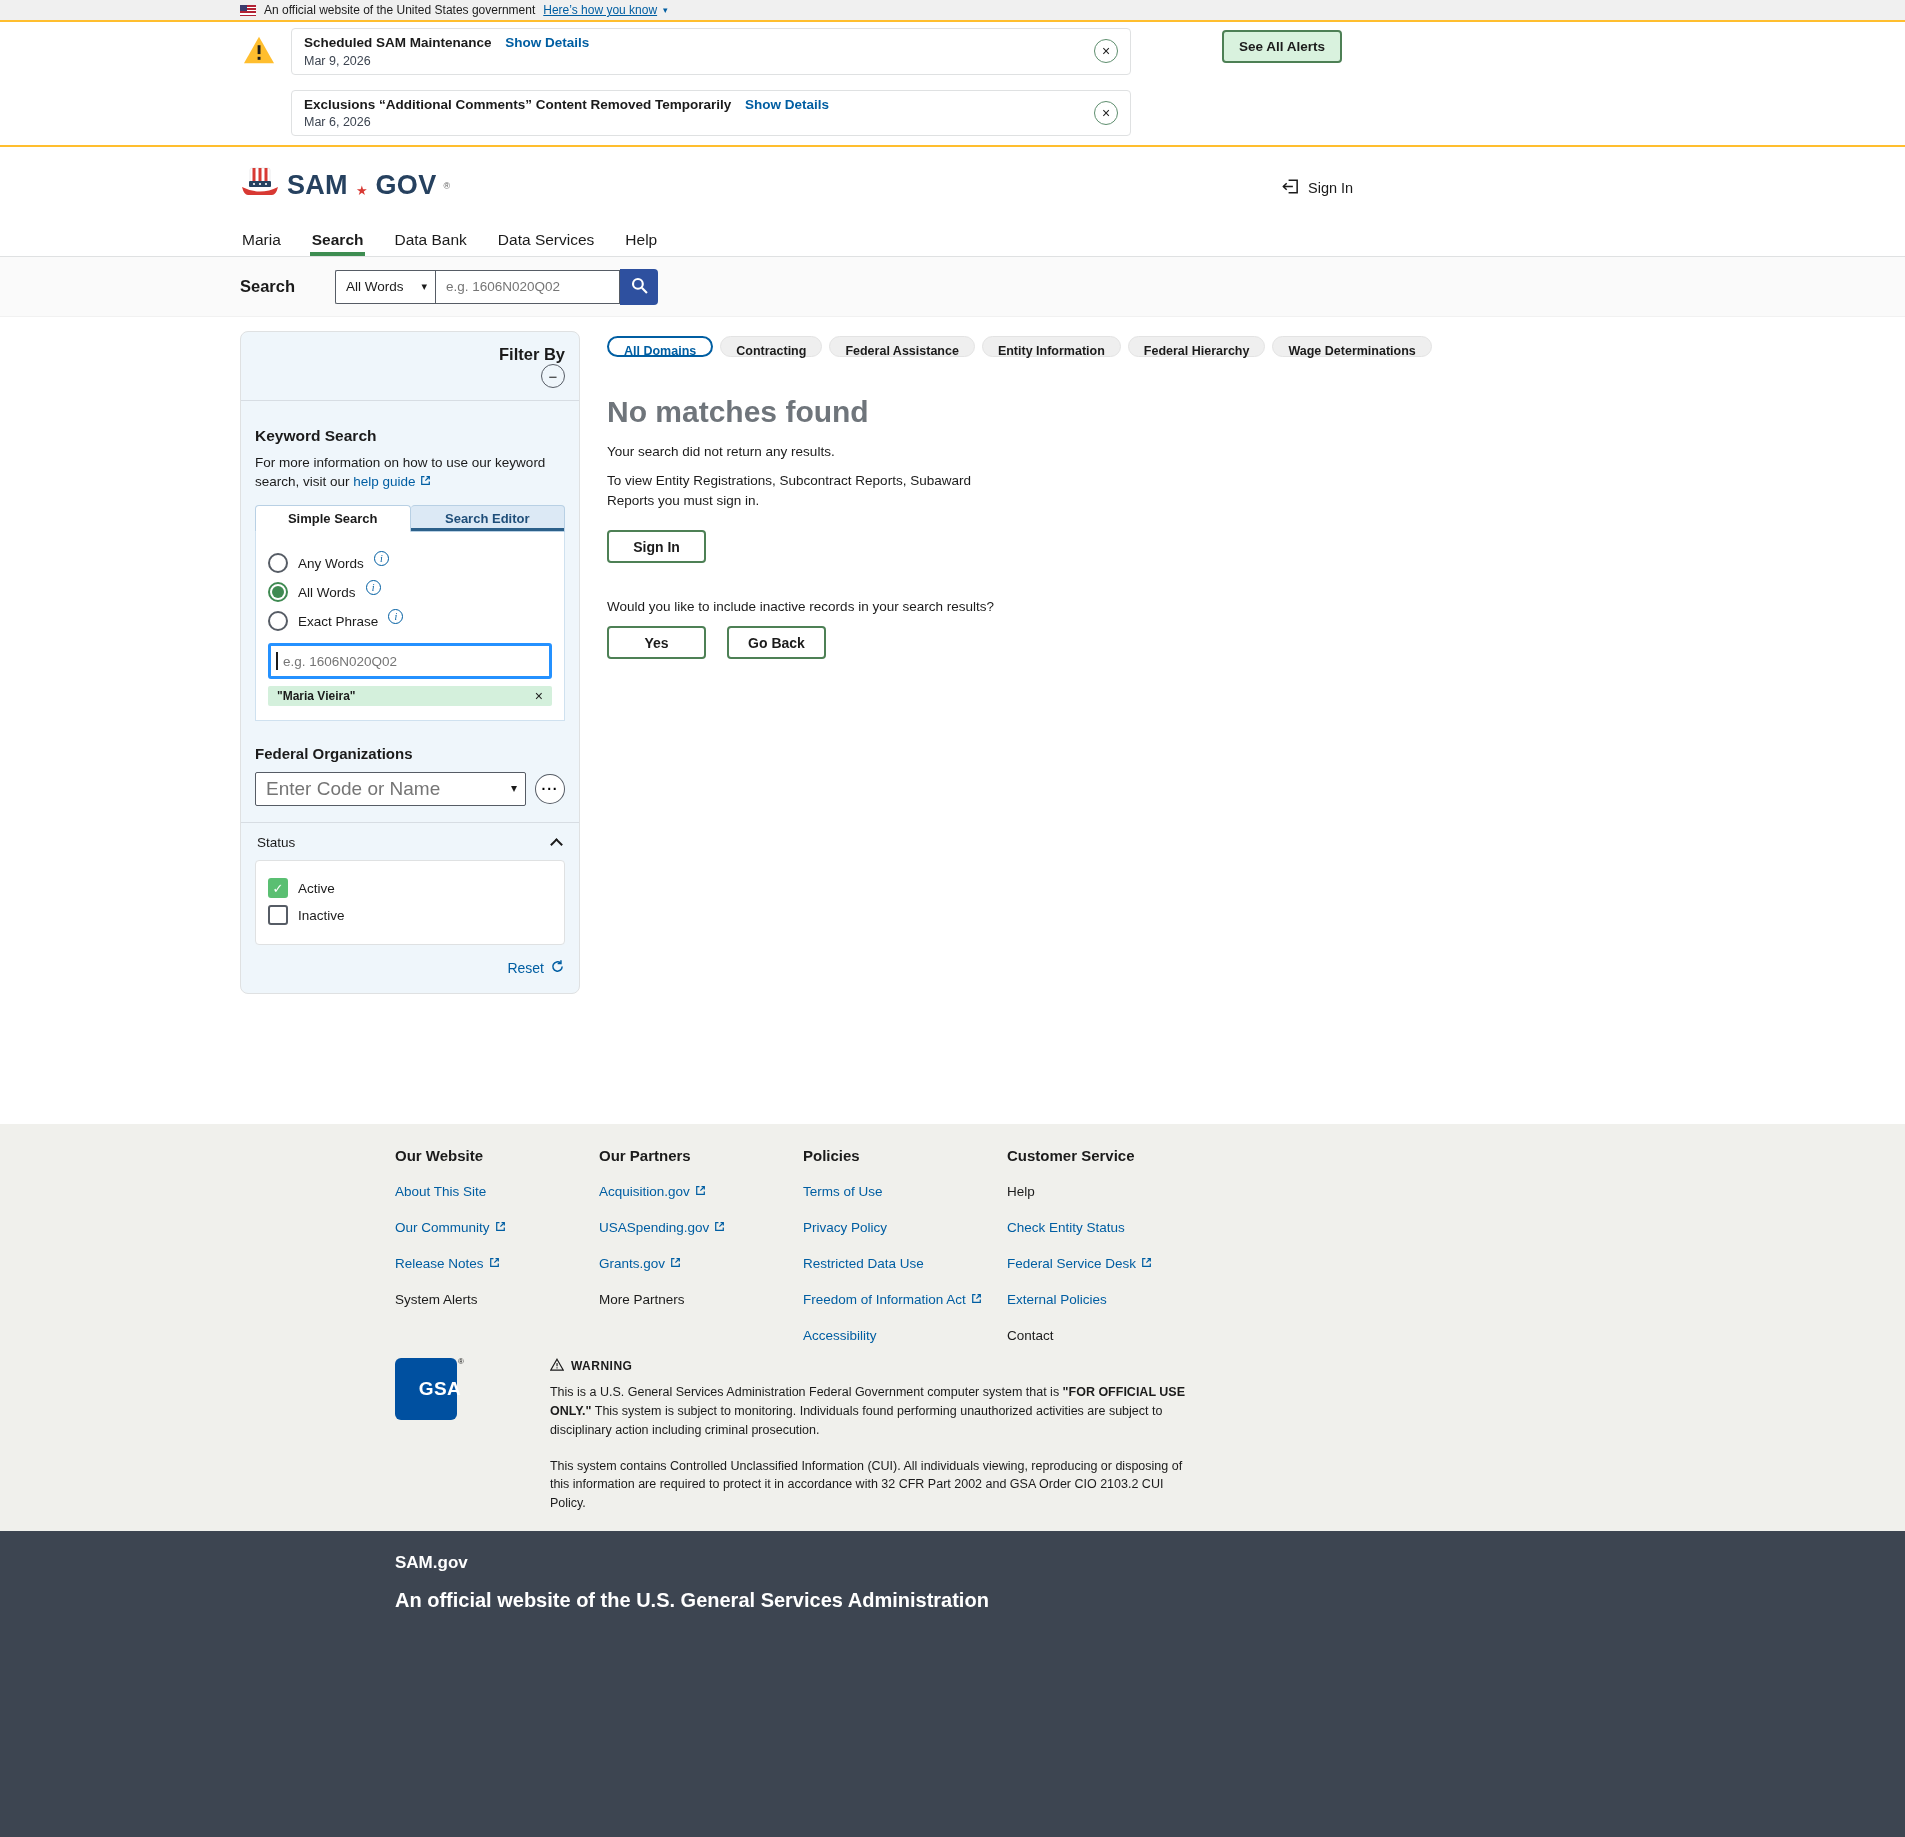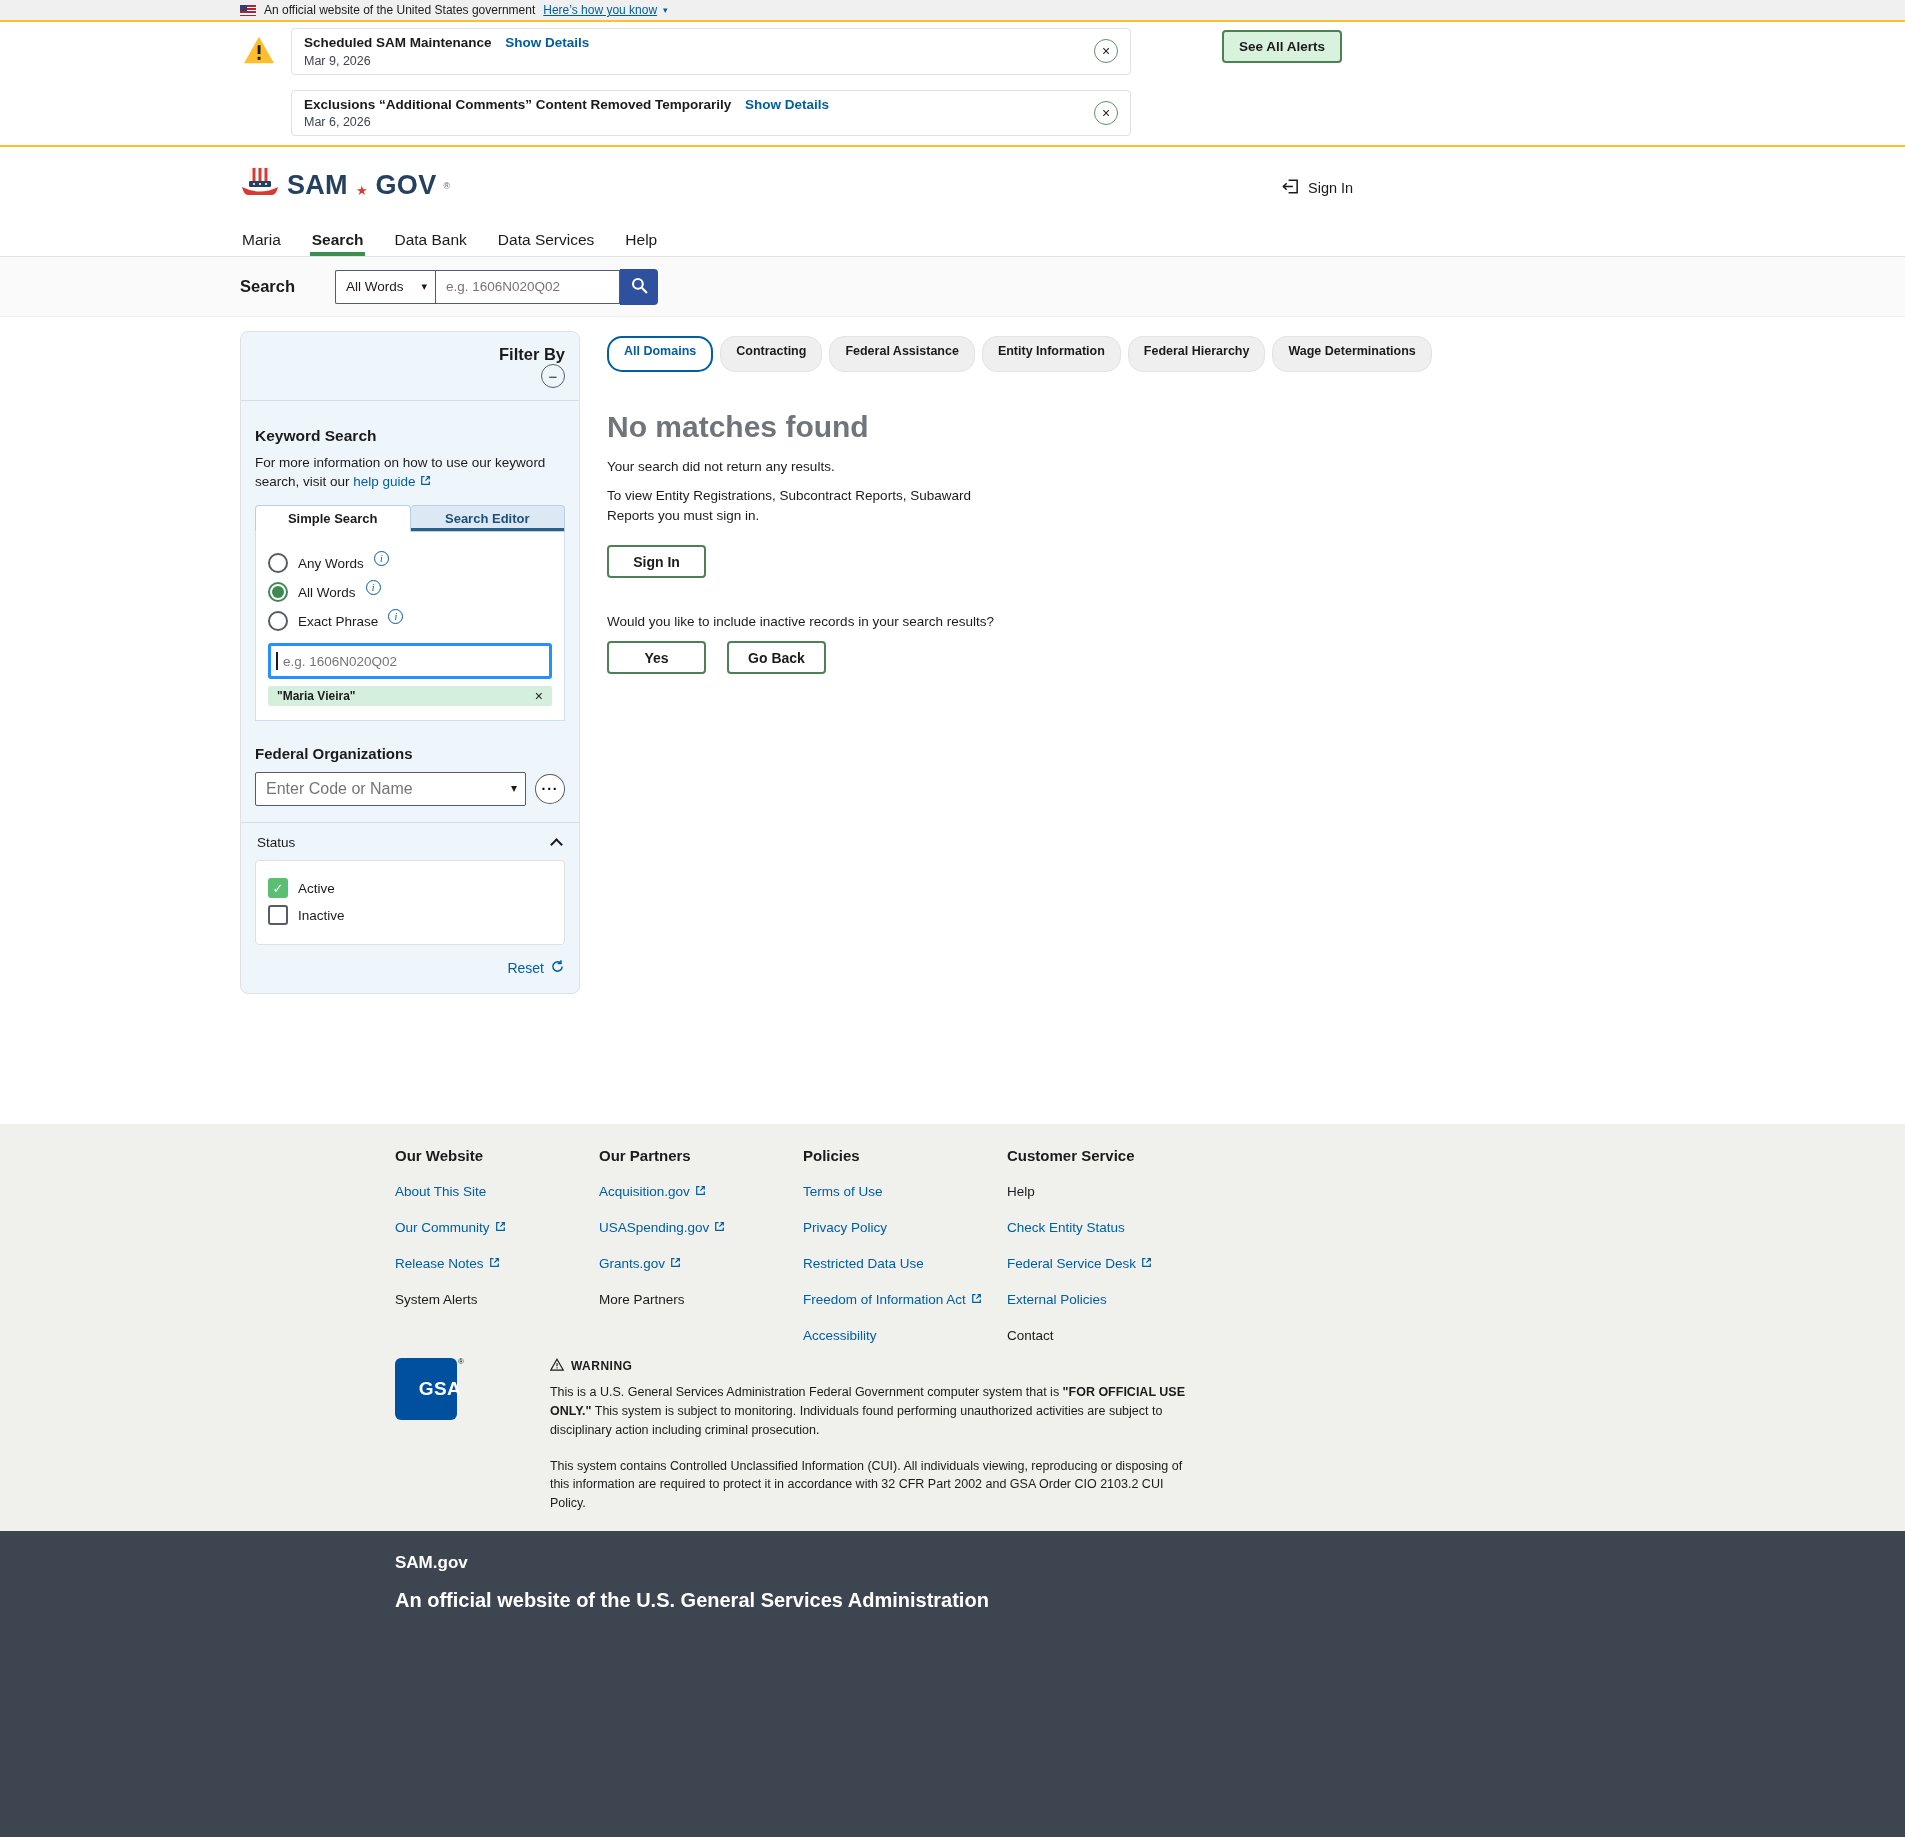--- a/index.html
+++ b/index.html
@@ -75,37 +75,37 @@
   .kw-input-wrap { position:relative; margin-top:12px; }
   .kw-input { width:100%; height:36px; border:3px solid #2491ff; border-radius:3px; padding:0 9px 0 12px; font-size:13.5px; font-family:inherit; }
   .kw-input::placeholder { color:#757575; }
   .kw-caret-bar { position:absolute; left:8px; top:9px; width:1.5px; height:18px; background:#1b1b1b; }
   .chip { margin-top:7px; background:#d4f0dc; display:flex; align-items:center; justify-content:space-between; padding:3px 9px; font-size:12px; border-radius:2px; }
   .chip-label { font-weight:bold; }
   .chip-x { background:none; border:none; font-size:14px; color:#1b1b1b; line-height:1; }
   .fo-heading { font-size:15px; font-weight:bold; margin-top:24px; }
   .fo-row { display:flex; align-items:center; gap:9px; margin-top:10px; }
   .combo { position:relative; width:272px; }
-  .combo input { width:100%; height:34px; border:1px solid #565c65; border-radius:2px; padding:0 26px 0 10px; font-size:16px; font-family:inherit; background:#fff; }
+  .combo input { width:100%; height:34px; border:1px solid #565c65; border-radius:2px; padding:0 26px 0 10px; font-size:19px; font-family:inherit; background:#fff; }
   .combo input::placeholder { color:#757575; }
   .combo-caret { position:absolute; right:9px; top:9px; font-size:12px; color:#1b1b1b; pointer-events:none; }
   .more-btn { width:30px; height:30px; border-radius:50%; border:1.5px solid #565c65; background:#fff; font-size:14px; font-weight:bold; letter-spacing:1px; display:flex; align-items:center; justify-content:center; }
   .status-head { display:flex; justify-content:space-between; align-items:center; margin:16px -14px 0; padding:12px 18px 0 16px; border-top:1px solid #d7dde3; font-size:13.5px; cursor:pointer; }
   .chev-up { width:9px; height:9px; border-top:2px solid #1b1b1b; border-right:2px solid #1b1b1b; transform:rotate(-45deg); margin-top:4px; }
   .status-box { margin-top:10px; background:#fff; border:1px solid #dfe1e2; border-radius:4px; padding:10px 12px 12px; }
   .check-row { display:flex; align-items:center; gap:10px; margin:7px 0; font-size:13.5px; cursor:pointer; }
   .checkbox { width:20px; height:20px; border:2px solid #565c65; border-radius:3px; background:#fff; flex:none; display:flex; align-items:center; justify-content:center; }
   .checkbox.checked { background:#5abf72; border-color:#5abf72; color:#fff; font-size:13px; font-weight:bold; }
   .reset-row { display:flex; justify-content:flex-end; margin-top:14px; }
   .reset-link { display:flex; align-items:center; gap:6px; color:#005ea2; font-size:14px; }
 
   
   .results { width:880px; padding-top:5px; }
   .pill-row { display:flex; gap:7px; flex-wrap:wrap; }
-  .pill { height:36px; line-height:28px; padding:0 15px; border-radius:15px; font-size:12.5px; font-weight:bold; background:#efefef; border:1px solid #e3e3e3; color:#1b1b1b; cursor:pointer; }
+  .pill { height:21px; line-height:28px; padding:0 15px; border-radius:15px; font-size:12.5px; font-weight:bold; background:#efefef; border:1px solid #e3e3e3; color:#1b1b1b; cursor:pointer; }
   .pill.active { background:#fff; border:2px solid #005ea2; color:#005ea2; line-height:26px; }
   .no-matches { margin-top:38px; font-size:30px; font-weight:bold; color:#6f757b; }
   .nr-text { margin-top:15px; font-size:13.5px; }
   .si-text { margin-top:12px; font-size:13.5px; max-width:400px; line-height:1.45; }
   .btn-outline { height:33px; min-width:99px; background:#fff; border:2px solid #4d8055; border-radius:4px; font-size:14px; font-weight:bold; color:#1b1b1b; padding:0 14px; }
   .signin-btn { margin-top:20px; }
   .inactive-q { margin-top:36px; font-size:13.5px; }
   .yn-row { display:flex; gap:21px; margin-top:12px; }
 
   

